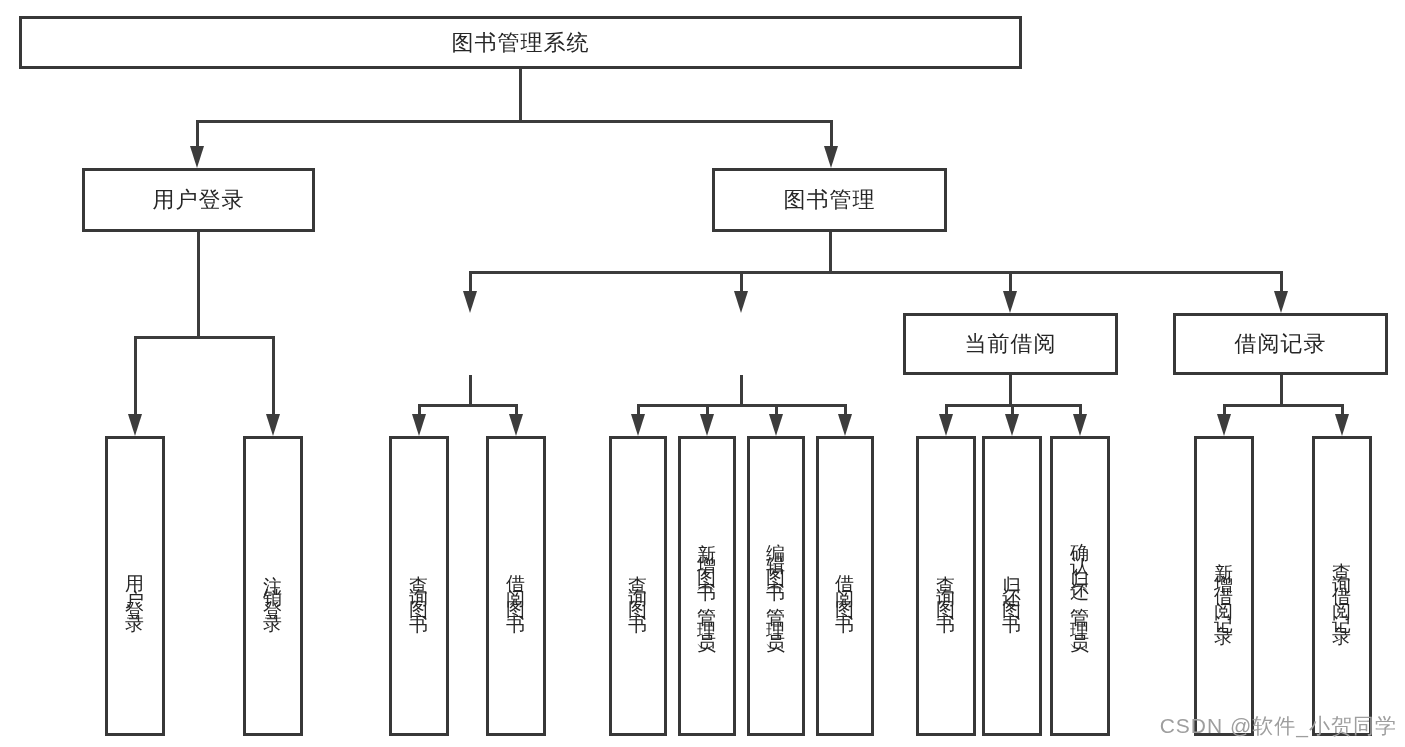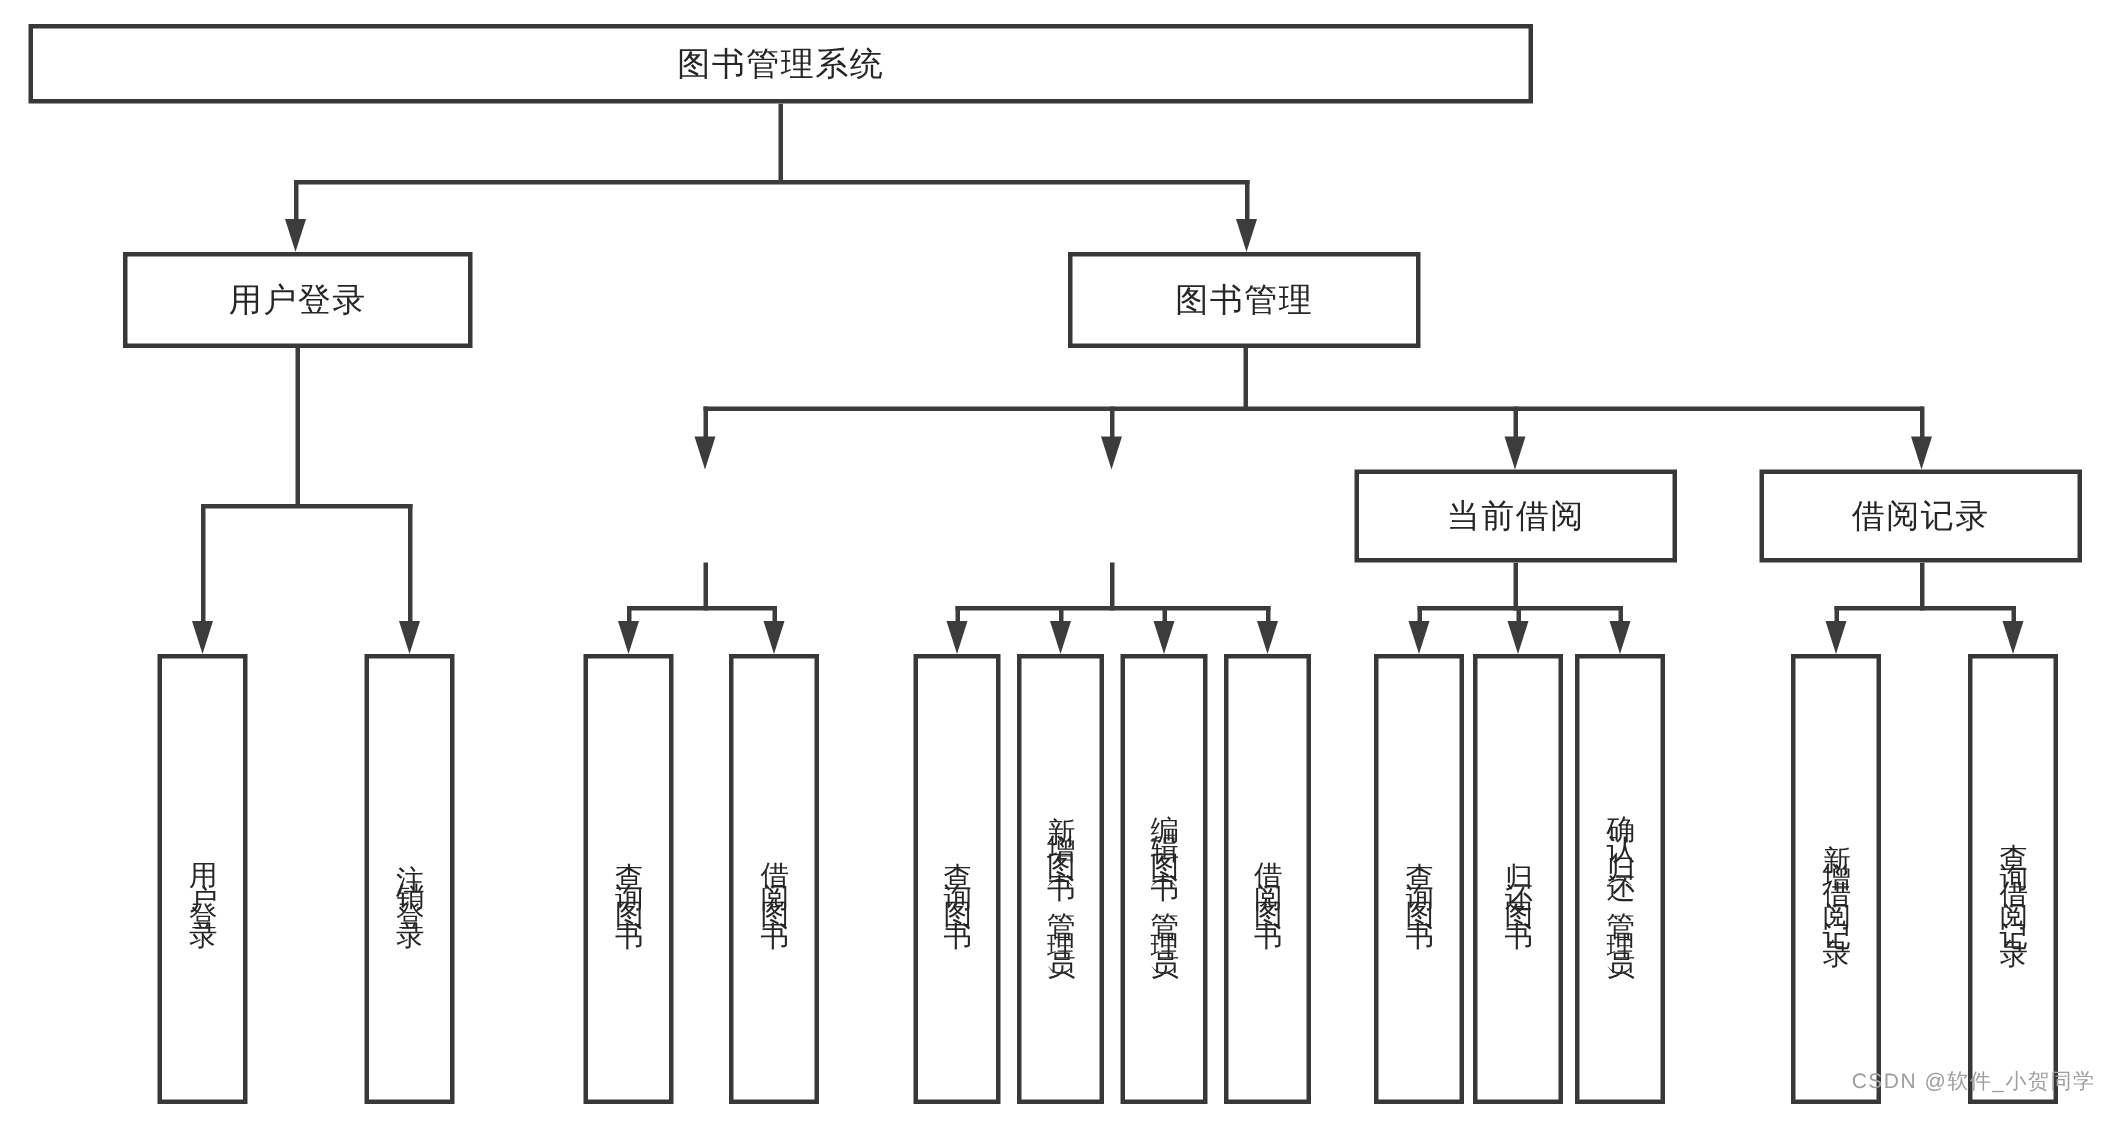--- a/index.html
+++ b/index.html
@@ -37,21 +37,21 @@
     display:flex;align-items:center;justify-content:center;
     writing-mode:vertical-lr;
     text-orientation:mixed;
     font-size:19px;color:#262626;
     letter-spacing:13px;
     line-height:1;
   }
   .watermark{
     position:absolute;
     top:712px;right:8px;
-    font-size:14px;
+    font-size:21px;
     color:#9e9e9e;
     letter-spacing:1px;
     white-space:nowrap;
   }
 </style>
 </head>
 <body>
 
 <div class="canvas">
 

